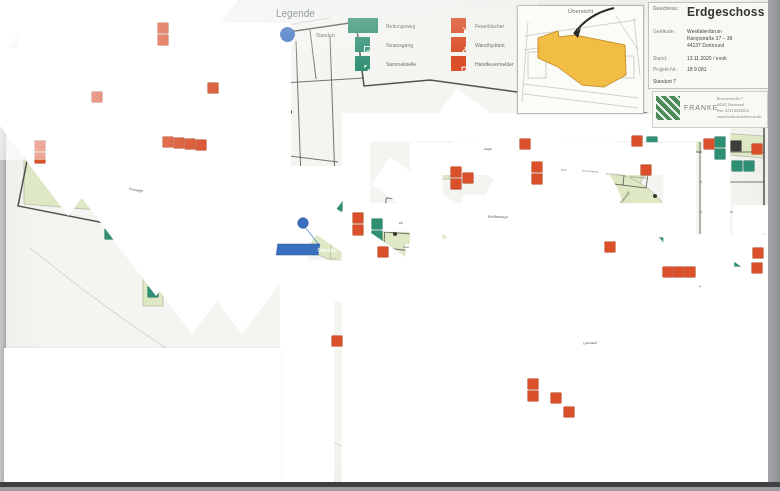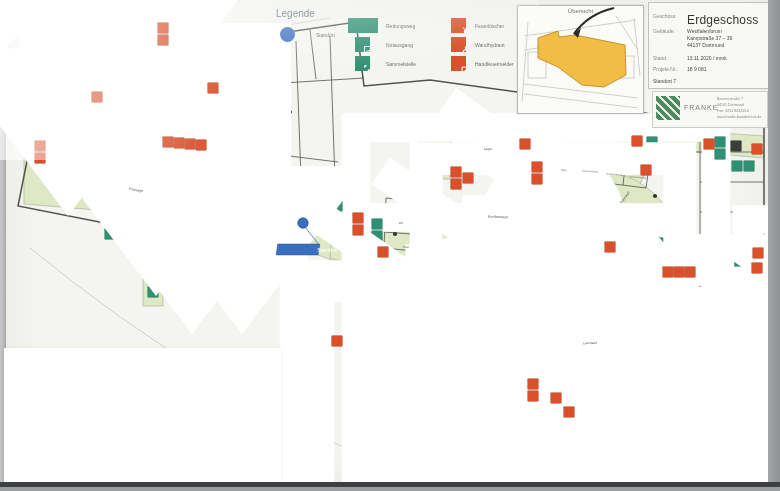--- a/index.html
+++ b/index.html
@@ -589,21 +589,21 @@
       </g>
       <path d="M20,32 L40,25 L41,31 L57,29 L107,39 L108,69 L86,81 L64,79 L40,61 L20,52 Z" fill="#f2bd45" stroke="#c8922a" stroke-width="1"></path>
       <g>
         <path d="M96,2 Q70,8 56,28" fill="none" stroke="#2b2b28" stroke-width="2.2"></path>
         <path d="M56,28 L63,22 L60,32 Z" fill="#2b2b28"></path>
       </g>
     </svg>
   </div>
 
   <div class="abs" id="titleblock">
-    <div class="row" style="top:10px;">
+    <div class="row" style="top:2px;font-weight:bold;">
       <span class="lab">Geschoss:</span>
       <span class="big">Erdgeschoss</span>
     </div>
     <div class="row" style="top:25px;">
       <span class="lab">Gebäude:</span>
       <span class="val">Westfalenforum</span>
     </div>
     <div class="row" style="top:32px;">
         <span class="lab"></span>
       <span class="val">Kampstraße 37 – 39</span>

